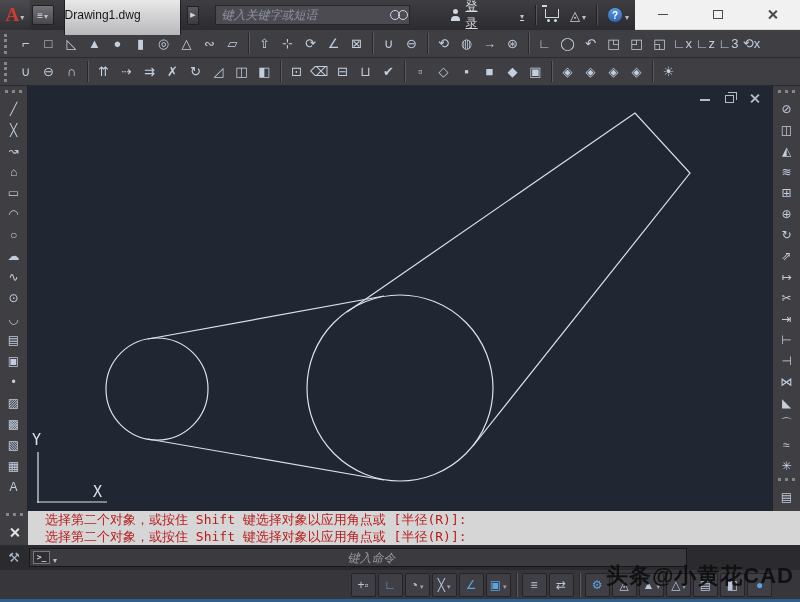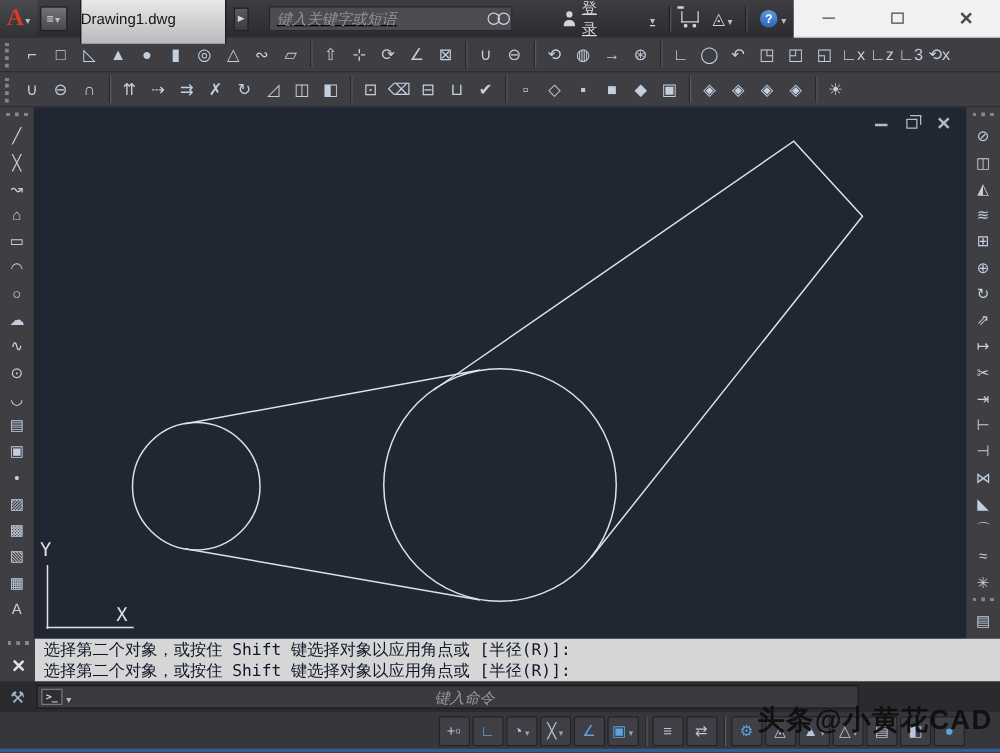--- a/index.html
+++ b/index.html
@@ -18,21 +18,21 @@
              background:linear-gradient(#73737a,#47474d); display:flex; align-items:center; justify-content:center;
              color:#d9dde3; font-size:10px; gap:1px; border-radius:2px; }
   .qat-btn::before { content:"≡"; }
   .doc-tab { margin-left:10px; width:118px; height:40px; display:flex; align-items:center; justify-content:flex-start;
              background:linear-gradient(#efefef,#b9b9bd); color:#151515; font-size:12px;
              border-left:1px solid #1f1f22; border-right:1px solid #1f1f22; }
   .play-btn { width:13px; height:19px; margin-left:6px; background:linear-gradient(#5a5a61,#3a3a40);
               border:1px solid #222; display:flex; align-items:center; justify-content:center; color:#cfd6df; font-size:7px; }
   .play-btn::before { content:"▶"; }
   .search-box { display:flex; align-items:center; margin-left:16px; width:196px; height:20px;
-                background:#4b4b51; border:1px solid #26262a;text-decoration:underline; }
+                background:#4b4b51; border:1px solid #26262a; }
   .search-box input { flex:1; height:100%; background:transparent; border:none; outline:none;
                       font:italic 12px "Liberation Sans",sans-serif; color:#c9c9c9; padding:0 5px; }
   .search-box input::placeholder { color:#8f949b; }
   .binoculars { position:relative; width:20px; height:12px; }
   .binoculars::before, .binoculars::after { content:""; position:absolute; top:1px; width:8px; height:8px;
     border:1.5px solid #cfd6df; border-radius:50%; }
   .binoculars::before { left:1px; } .binoculars::after { left:9px; }
   .login { display:flex; align-items:center; gap:5px; margin-left:34px; color:#d7dbe1; font-size:12px; padding:0 6px;text-decoration:underline; }
   .person-icon { position:relative; width:11px; height:12px; }
   .person-icon::before { content:""; position:absolute; top:0; left:3px; width:5px; height:5px; border-radius:50%; background:#cfd6df; }
@@ -84,22 +84,22 @@
     border:1.5px solid #b6bcc6; border-left:none; border-bottom:none; }
   .win-controls .x-icon { width:10px; height:10px; color:#b6bcc6; }
   .win-controls .x-icon::before, .win-controls .x-icon::after { left:4.5px; width:2px; height:11px; }
 
   
   .cmd-history { position:relative; height:34px; background:#3e3e43; }
   .history-rail { position:absolute; left:0; top:0; width:28px; height:34px; background:#3e3e43;
                   display:flex; flex-direction:column; align-items:center; }
   .history-rail .x-icon { color:#e3e3e3; margin-top:6px; }
   .history-rows { margin-left:28px; height:34px; background:#d6d6d6; }
-  .history-line { height:17px; line-height:17px; padding-left:7px; font:13px "DejaVu Sans Mono",monospace;
-                  color:#0f172a; white-space:nowrap; overflow:hidden; }
+  .history-line { height:17px; line-height:17px; padding-left:17px; font:13px "DejaVu Sans Mono",monospace;
+                  color:#b91c1c; white-space:nowrap; overflow:hidden; }
   .cmd-input-row { height:25px; background:#2b2b2f; display:flex; align-items:center; padding:0 4px; gap:5px; }
   .wrench { width:20px; height:20px; display:flex; align-items:center; justify-content:center; color:#9fb6cc; font-size:13px; }
   .wrench::before { content:"⚒"; }
   .cmd-field { width:658px; height:19px; background:#3a3a3f; border:1px solid #18181b;
                display:flex; align-items:center; padding:0 3px; gap:3px; }
   .prompt-chip { width:17px; height:13px; border:1px solid #77777d; background:#2f2f33; color:#cfd6df;
                  font:bold 8px "DejaVu Sans Mono",monospace; display:flex; align-items:center; justify-content:center; }
   .prompt-chip::before { content:">_"; }
   .cmd-field input { flex:1; background:transparent; border:none; outline:none;
                      font:italic 12px "Liberation Sans",sans-serif; color:#bcbcbc;text-align:center; }

